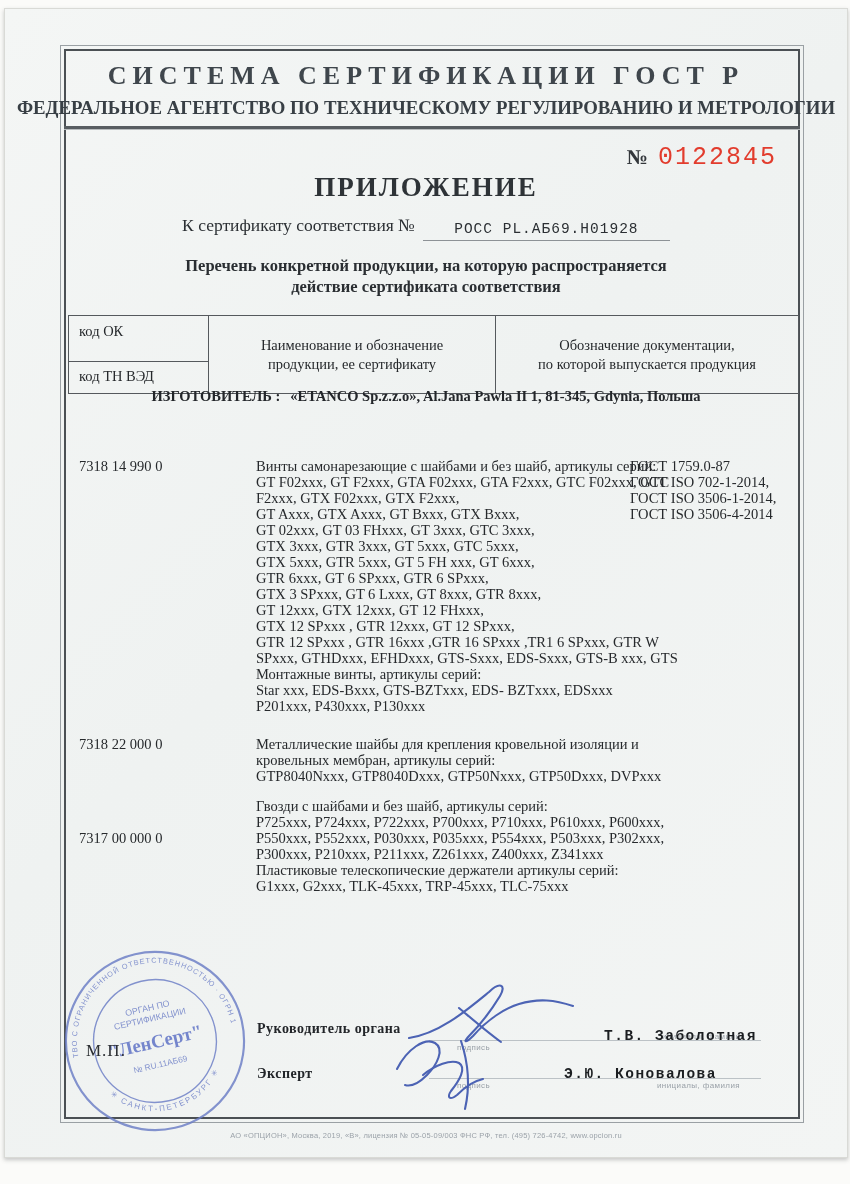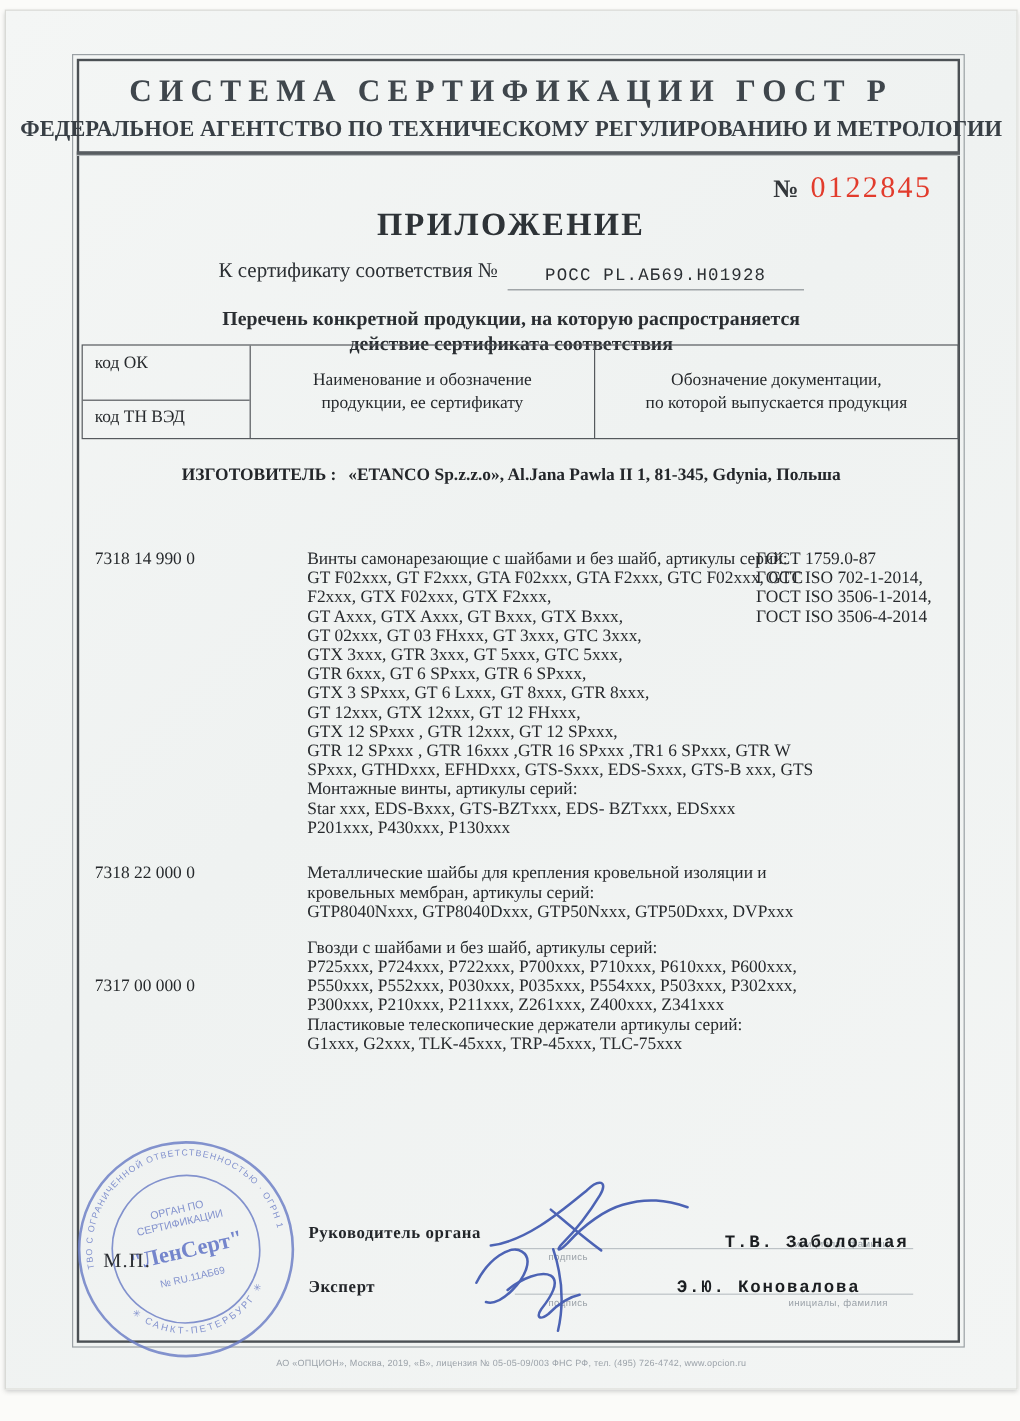--- a/index.html
+++ b/index.html
@@ -12,31 +12,31 @@
          border:2px solid #4b5054;outline:1px solid #9aa0a4;outline-offset:3px;}
   .abs{position:absolute;}
   .h1{left:0;right:0;top:52px;text-align:center;font-size:26px;font-weight:bold;
       letter-spacing:6px;color:#3f464c;}
   .h2{left:0;right:0;top:88px;text-align:center;font-size:19px;font-weight:bold;
       letter-spacing:0px;color:#383f45;transform:scaleX(.99);}
   .head-rule{left:59px;top:117px;width:736px;height:3px;background:#585d61;
       box-shadow:0 1px 0 #b8bcbe;}
   .number-row{top:134px;right:70px;}
   .no-sign{font-size:21px;color:#33373b;font-weight:bold;margin-right:10px;}
-  .red-number{font-family:Liberation Serif, serif;font-size:25px;color:#e23c2d;
+  .red-number{font-family:Liberation Mono, monospace;font-size:25px;color:#e23c2d;
       letter-spacing:2px;margin-top:20px;}
   .doc-title{left:0;right:0;top:163px;text-align:center;font-size:27px;font-weight:bold;
       letter-spacing:2px;color:#2e3337;}
   .cert-line{left:0;right:0;top:206px;text-align:center;font-size:17.5px;color:#2b2f33;}
   .cert-num{display:inline-block;font-family:"Liberation Mono",monospace;font-size:14.5px;
       letter-spacing:1px;min-width:235px;border-bottom:1px solid #8d9296;
       padding:0 6px 3px 6px;margin-left:8px;vertical-align:-2px;}
   .subtitle{left:0;right:0;top:246px;text-align:center;font-size:16.5px;font-weight:bold;
       line-height:21px;color:#2a2e32;white-space:pre-line;}
-  .head-table{left:63px;top:278px;width:729px;height:77px;display:grid;
+  .head-table{left:63px;top:306px;width:729px;height:77px;display:grid;
       grid-template-columns:140px 287px auto;border:1px solid #55595d;
       font-size:14.5px;line-height:19px;color:#26292c;}
   .ht-col1{border-right:1px solid #55595d;display:flex;flex-direction:column;}
   .ht-c1a{flex:0 0 46px;border-bottom:1px solid #55595d;padding:6px 0 0 10px;box-sizing:border-box;}
   .ht-c1b{flex:1;padding:5px 0 0 10px;}
   .ht-col2{border-right:1px solid #55595d;display:flex;align-items:center;
       justify-content:center;text-align:center;white-space:pre-line;}
   .ht-col3{display:flex;align-items:center;justify-content:center;text-align:center;
       white-space:pre-line;}
   .manufacturer{left:0;right:0;top:379px;text-align:center;font-size:14.5px;
@@ -114,20 +114,21 @@
   <div class="abs products">
       <div class="product">
         <div class="pcode">7318 14 990 0</div>
         <div class="pdesc">
           <div class="pline">Винты самонарезающие с шайбами и без шайб, артикулы серий:</div>
           <div class="pline">GT F02xxx, GT F2xxx, GTA F02xxx, GTA F2xxx, GTC F02xxx, GTC</div>
           <div class="pline">F2xxx, GTX F02xxx, GTX F2xxx,</div>
           <div class="pline">GT Axxx, GTX Axxx, GT Bxxx, GTX Bxxx,</div>
           <div class="pline">GT 02xxx, GT 03 FHxxx, GT 3xxx, GTC 3xxx,</div>
           <div class="pline">GTX 3xxx, GTR 3xxx, GT 5xxx, GTC 5xxx,</div>
+          <div class="pline">GTX 5xxx, GTR 5xxx, GT 5 FH xxx, GT 6xxx,</div>
           <div class="pline">GTR 6xxx, GT 6 SPxxx, GTR 6 SPxxx,</div>
           <div class="pline">GTX 3 SPxxx, GT 6 Lxxx, GT 8xxx, GTR 8xxx,</div>
           <div class="pline">GT 12xxx, GTX 12xxx, GT 12 FHxxx,</div>
           <div class="pline">GTX 12 SPxxx , GTR 12xxx, GT 12 SPxxx,</div>
           <div class="pline">GTR 12 SPxxx , GTR 16xxx ,GTR 16 SPxxx ,TR1 6 SPxxx, GTR W</div>
           <div class="pline">SPxxx, GTHDxxx, EFHDxxx, GTS-Sxxx, EDS-Sxxx, GTS-B xxx, GTS</div>
           <div class="pline">Монтажные винты, артикулы серий:</div>
           <div class="pline">Star xxx, EDS-Bxxx, GTS-BZTxxx, EDS- BZTxxx, EDSxxx</div>
           <div class="pline">P201xxx, P430xxx, P130xxx</div>
         </div>

